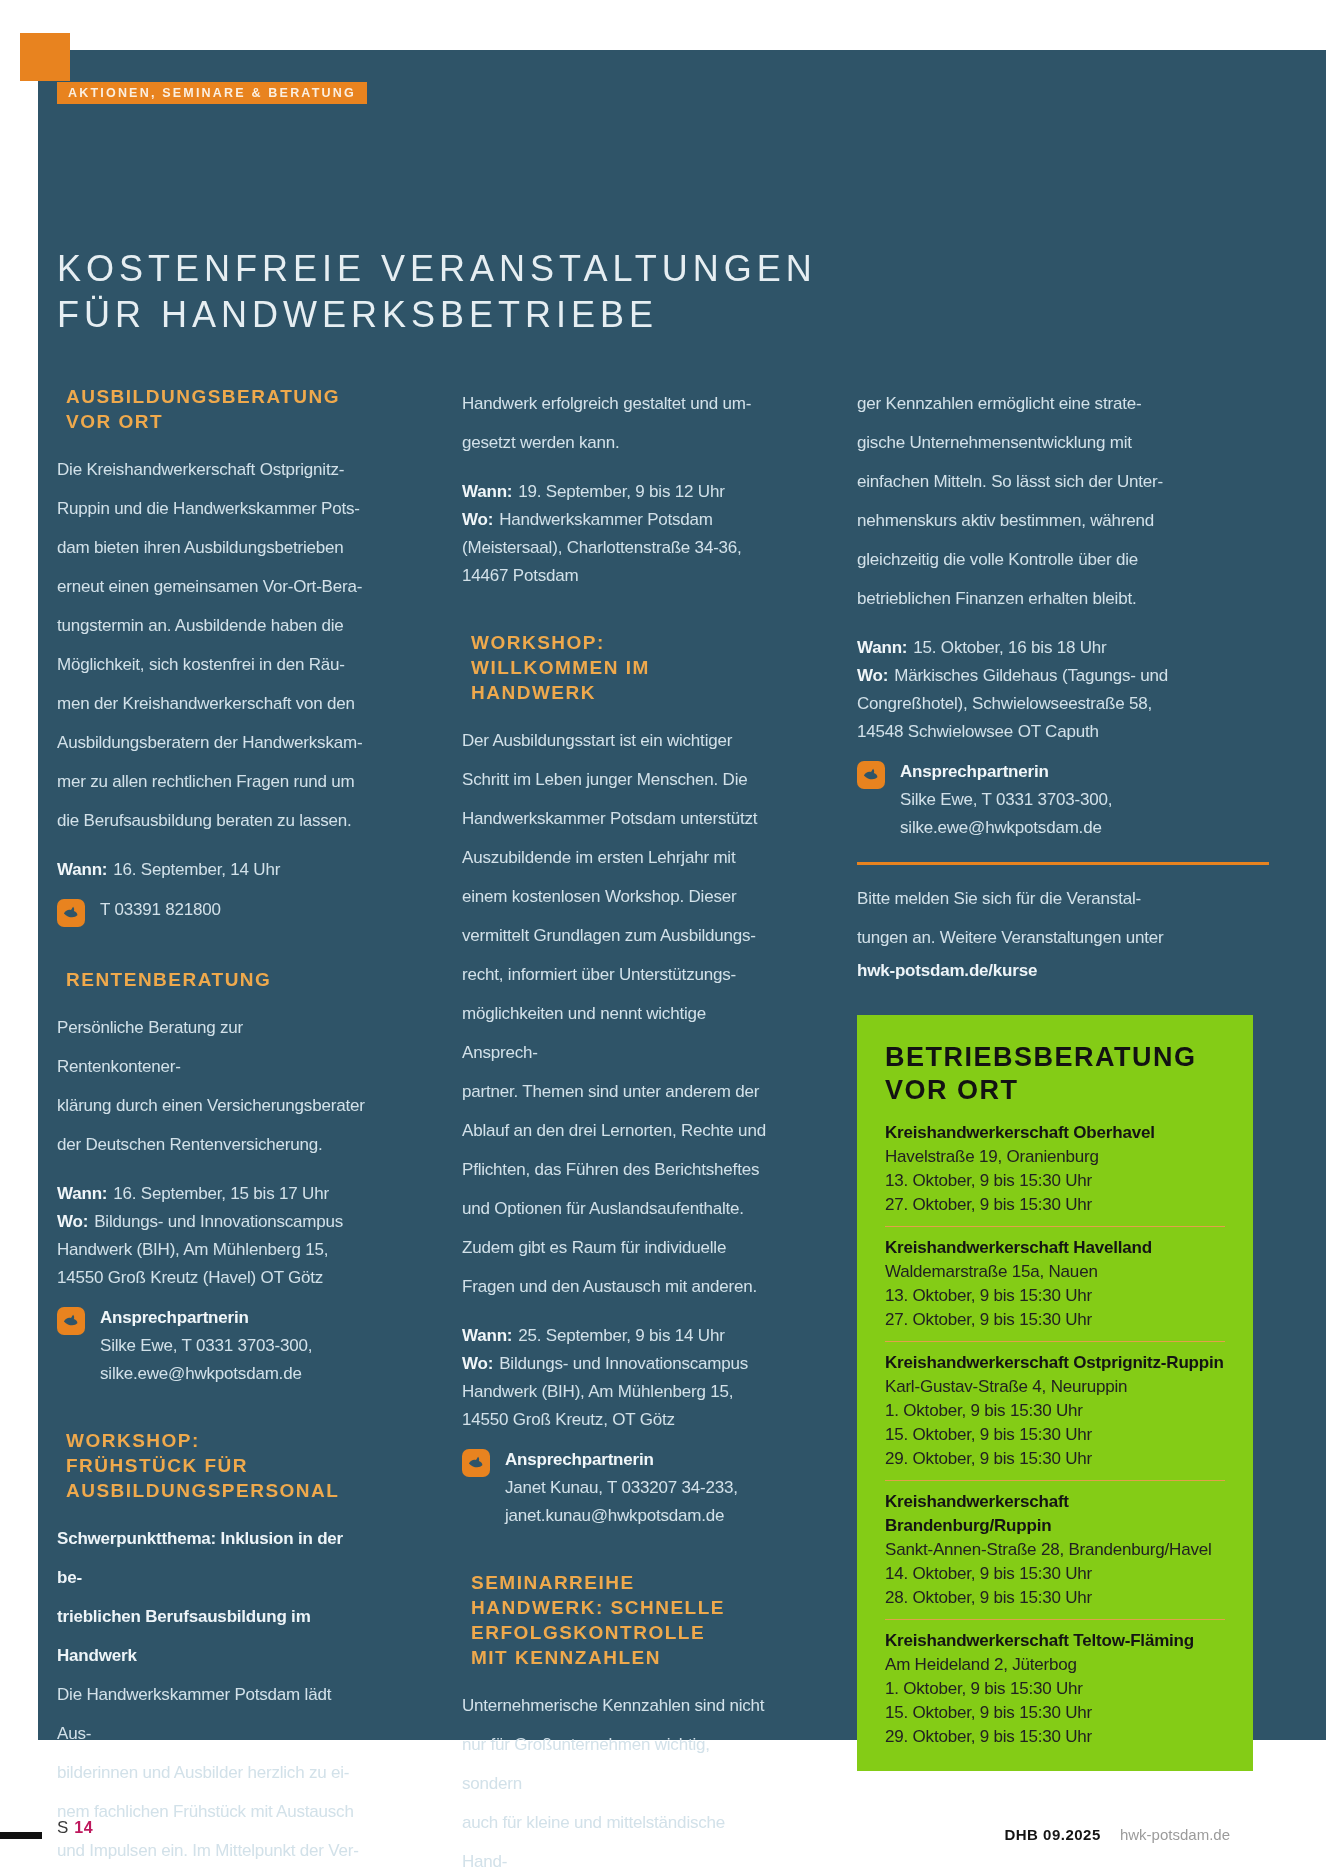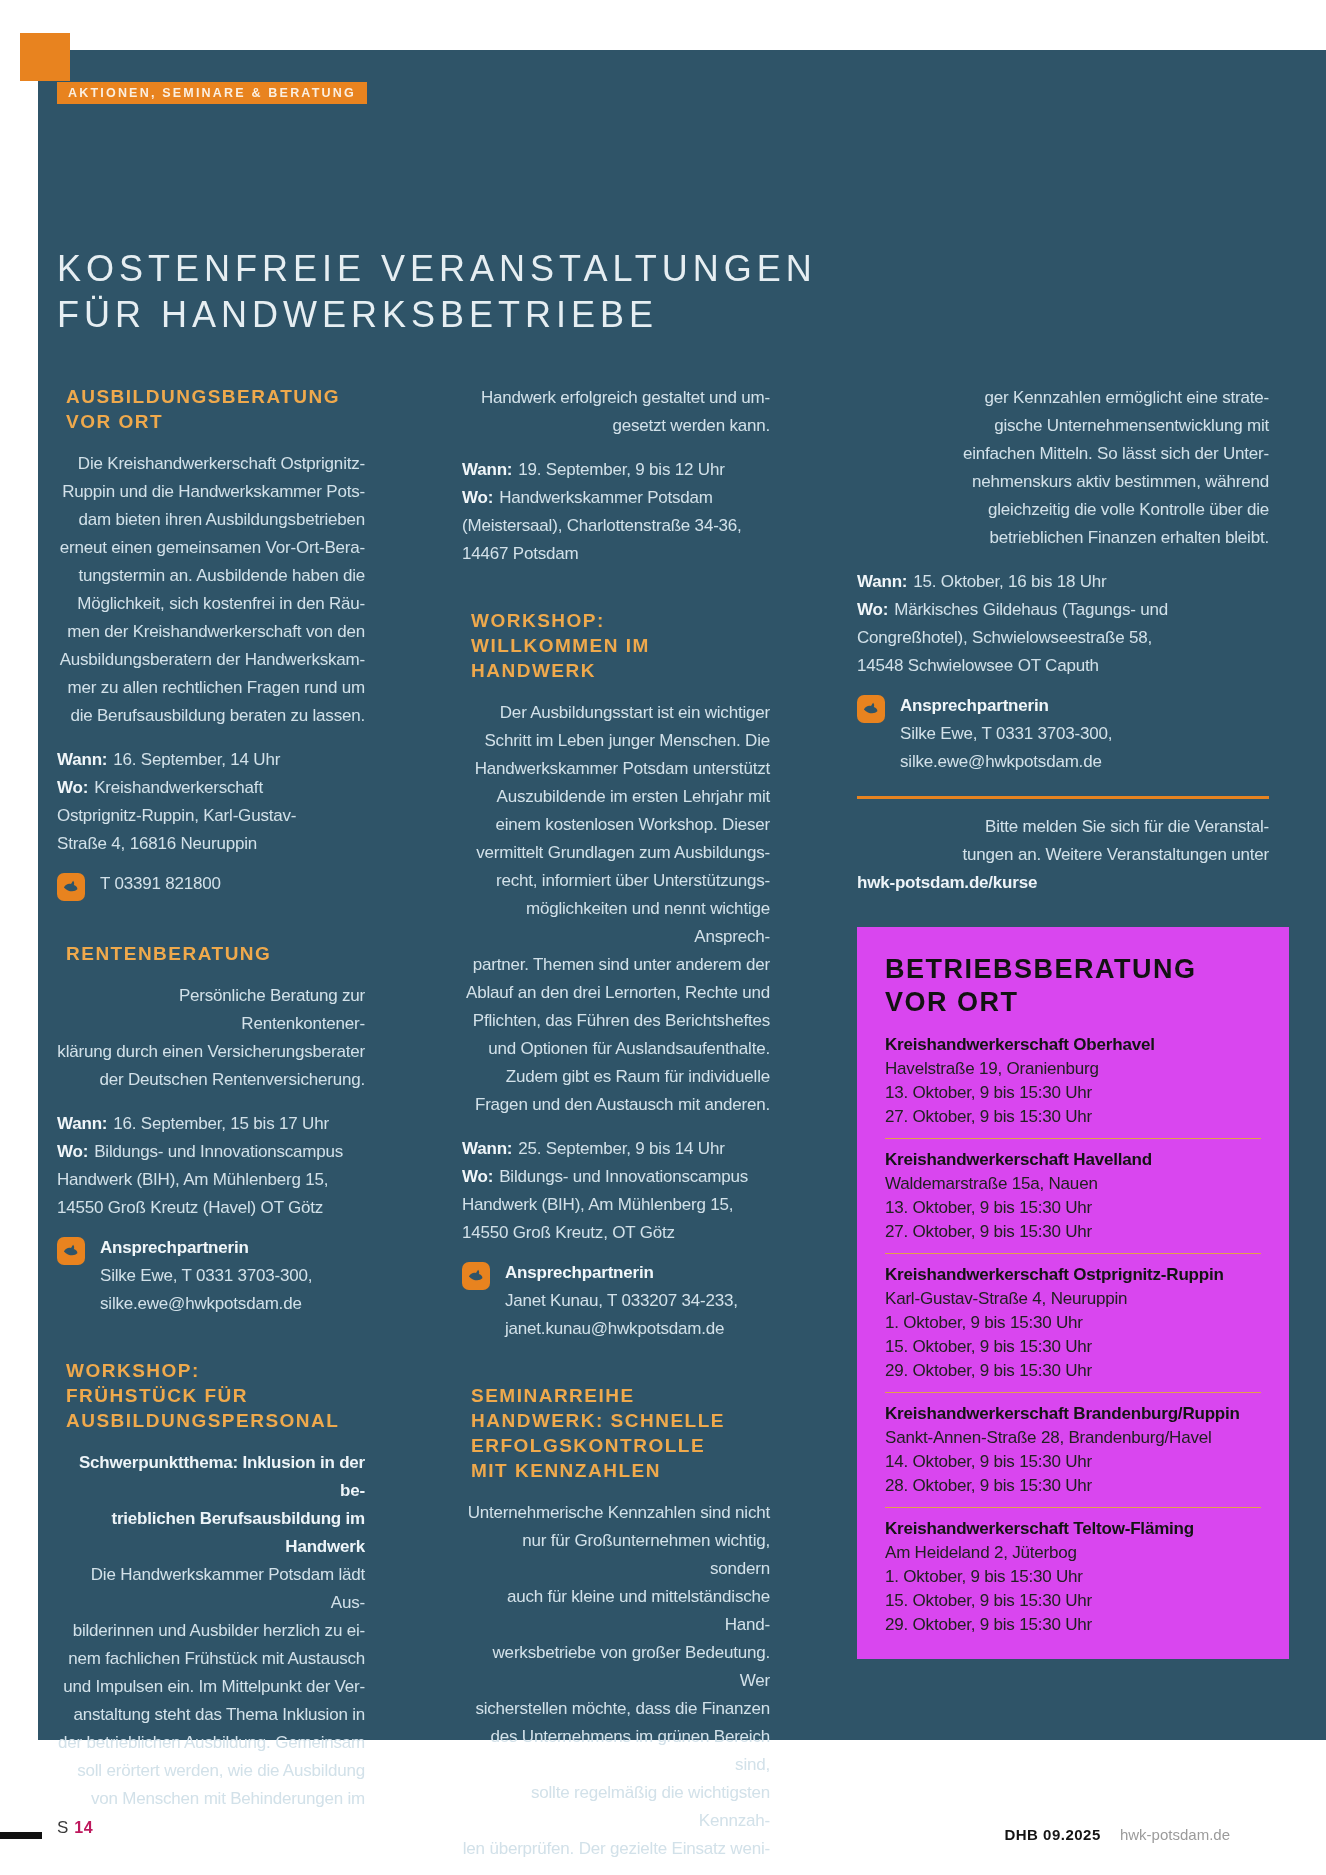--- a/index.html
+++ b/index.html
@@ -12,37 +12,37 @@
        letter-spacing:2.2px;padding:5px 11px 4px;line-height:13px;}
   .title{margin:142px 0 0 0;font-size:36px;line-height:46px;font-weight:400;letter-spacing:5px;
          color:#E6EEF2;white-space:pre-line;}
   .cols{display:flex;margin-top:46px;}
   .col{width:308px;flex:0 0 auto;}
   .col.c2{margin-left:97px;}
   .col.c3{margin-left:87px;width:412px;}
   .h{color:#EFA94C;font-size:19px;line-height:25px;font-weight:700;letter-spacing:1.5px;
      margin:0 9px 16px;white-space:pre-line;}
   .h.mt{margin-top:40px;}
-  .body{color:#D2E1E9;font-size:17px;line-height:28px;letter-spacing:-0.2px;margin:0 0 16px;
-        white-space:pre-line;text-align:right;}
+  .body{color:#D2E1E9;font-size:17px;line-height:39px;letter-spacing:-0.2px;margin:0 0 16px;
+        white-space:pre-line;}
   .body.lead{font-weight:700;color:#EDF4F8;margin:0;}
   .body.cont{margin:0 0 16px;}
   .meta{margin:0 0 12px;}
   .mline{color:#D2E1E9;font-size:17px;line-height:28px;letter-spacing:-0.2px;}
   .mline b{color:#F0F6F9;font-weight:700;margin-right:6px;}
   .mline span{white-space:pre-line;}
   .contact{display:flex;margin:8px 0 0;}
   .cicon{flex:0 0 auto;width:28px;height:28px;background:#E8831F;border-radius:7px;
          display:flex;align-items:center;justify-content:center;margin-top:3px;}
   .cicon svg{width:20px;height:20px;display:block;}
   .ctext{margin-left:15px;font-size:17px;line-height:28px;letter-spacing:-0.2px;color:#D2E1E9;}
   .crole{font-weight:700;color:#F0F6F9;}
   .rule{border:0;border-top:3px solid #E8831F;margin:20px 0 14px;width:100%;}
   .note-link{font-weight:700;color:#EDF4F8;font-size:17px;line-height:28px;letter-spacing:-0.2px;}
-  .white-box{background:#d946ef;margin-top:30px;width:432px;box-sizing:border-box;
+  .white-box{background:#84cc16;margin-top:30px;width:396px;box-sizing:border-box;
              padding:26px 28px 22px;}
   .box-title{color:#121212;font-size:27px;line-height:33px;font-weight:700;letter-spacing:1.5px;
              margin:0 0 14px;white-space:pre-line;}
   .entry-name{font-weight:700;color:#141414;font-size:17px;line-height:24px;letter-spacing:-0.2px;}
   .entry-text{color:#212121;font-size:17px;line-height:24px;letter-spacing:-0.2px;white-space:pre-line;}
   .divider{border:0;border-top:1px solid #E2A04A;margin:9px 0;}
   .f-tick{position:absolute;left:0;top:1832px;width:42px;height:7px;background:#111111;}
   .f-page{position:absolute;left:57px;top:1818px;font-size:17px;color:#3a3a3a;letter-spacing:2px;}
   .f-page b{font-size:16px;color:#be185d;margin-left:4px;letter-spacing:0.5px;}
   .f-right{position:absolute;right:96px;top:1826px;font-size:15px;white-space:nowrap;}
@@ -73,23 +73,20 @@
 dam bieten ihren Ausbildungsbetrieben
 erneut einen gemeinsamen Vor-Ort-Bera-
 tungstermin an. Ausbildende haben die
 Möglichkeit, sich kostenfrei in den Räu-
 men der Kreishandwerkerschaft von den
 Ausbildungsberatern der Handwerkskam-
 mer zu allen rechtlichen Fragen rund um
 die Berufsausbildung beraten zu lassen.</p>
         <div class="meta">
           <div class="mline"><b>Wann:</b><span>16. September, 14 Uhr</span></div>
-          <div class="mline"><b>Wo:</b><span>Kreishandwerkerschaft
-Ostprignitz-Ruppin, Karl-Gustav-
-Straße 4, 16816 Neuruppin</span></div>
         </div>
         <div class="contact">
           <span class="cicon">
             <svg viewBox="0 0 24 24">
                 <path d="M3.5 12.5 C5.5 9 9 7.5 12 8.5 L14.5 4.5 C15.8 6 16.2 8 15.4 9.6 C18.2 10.4 20 12.4 19.6 14.8 C16.5 18 9 18.5 3.5 12.5 Z" fill="#2F5468"></path>
               </svg>
           </span>
           <div class="ctext">
             <div>T 03391 821800</div>
           </div>

